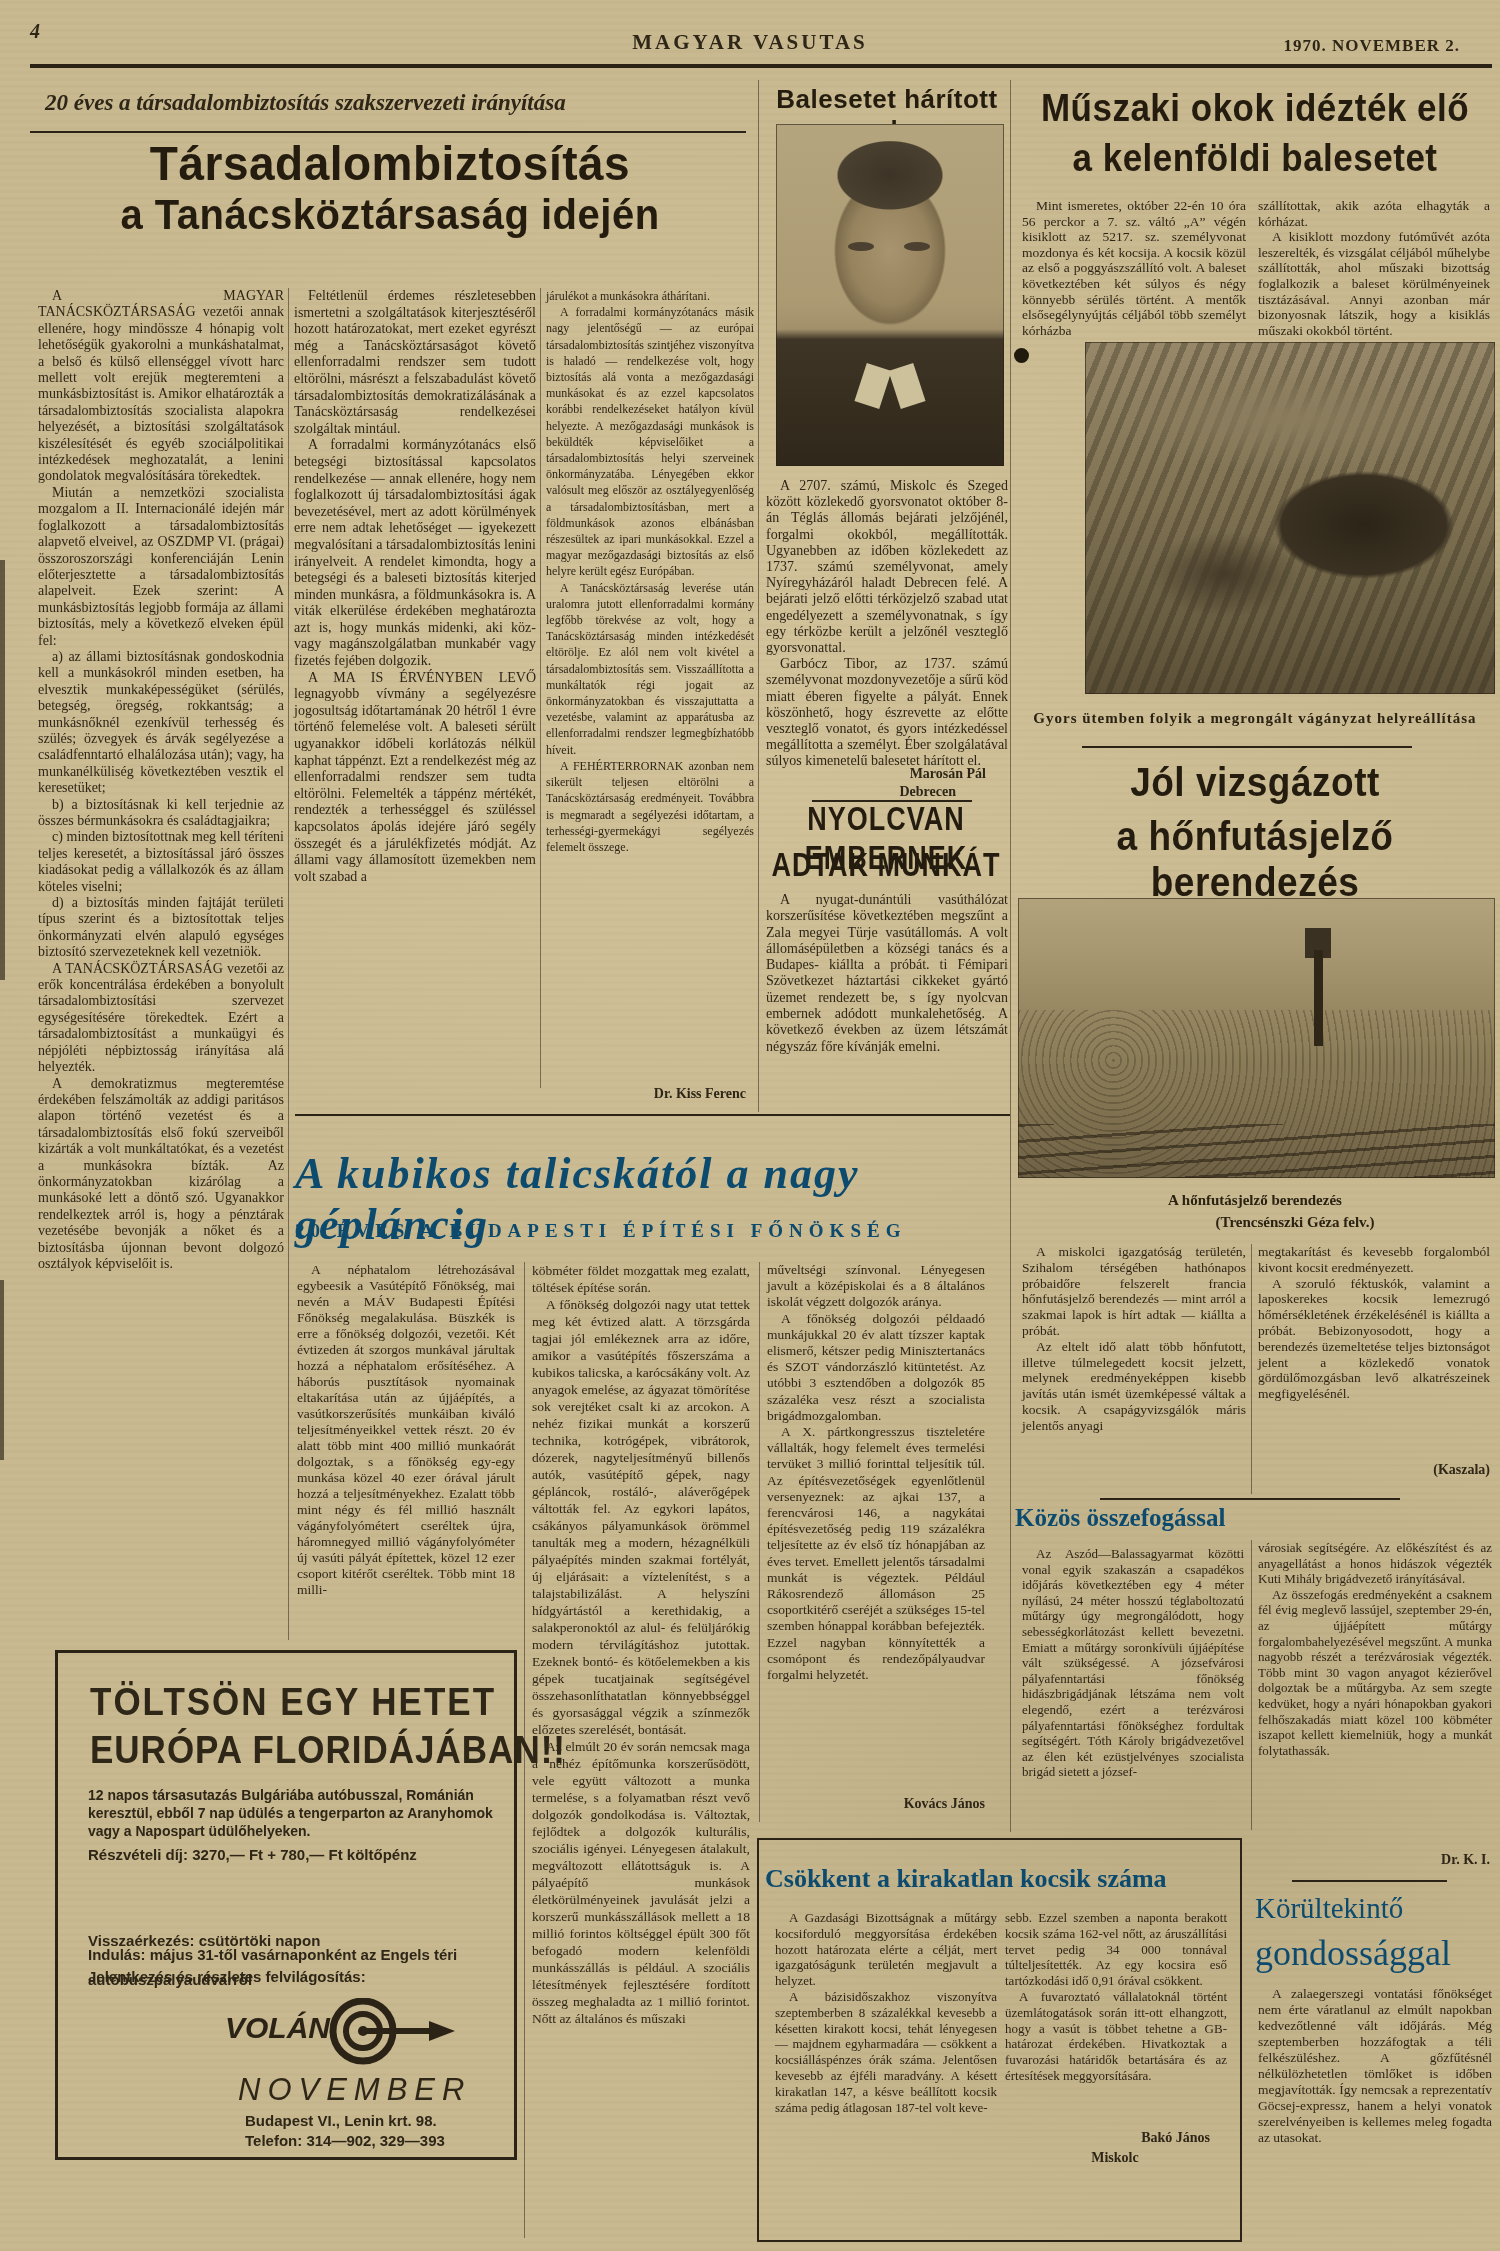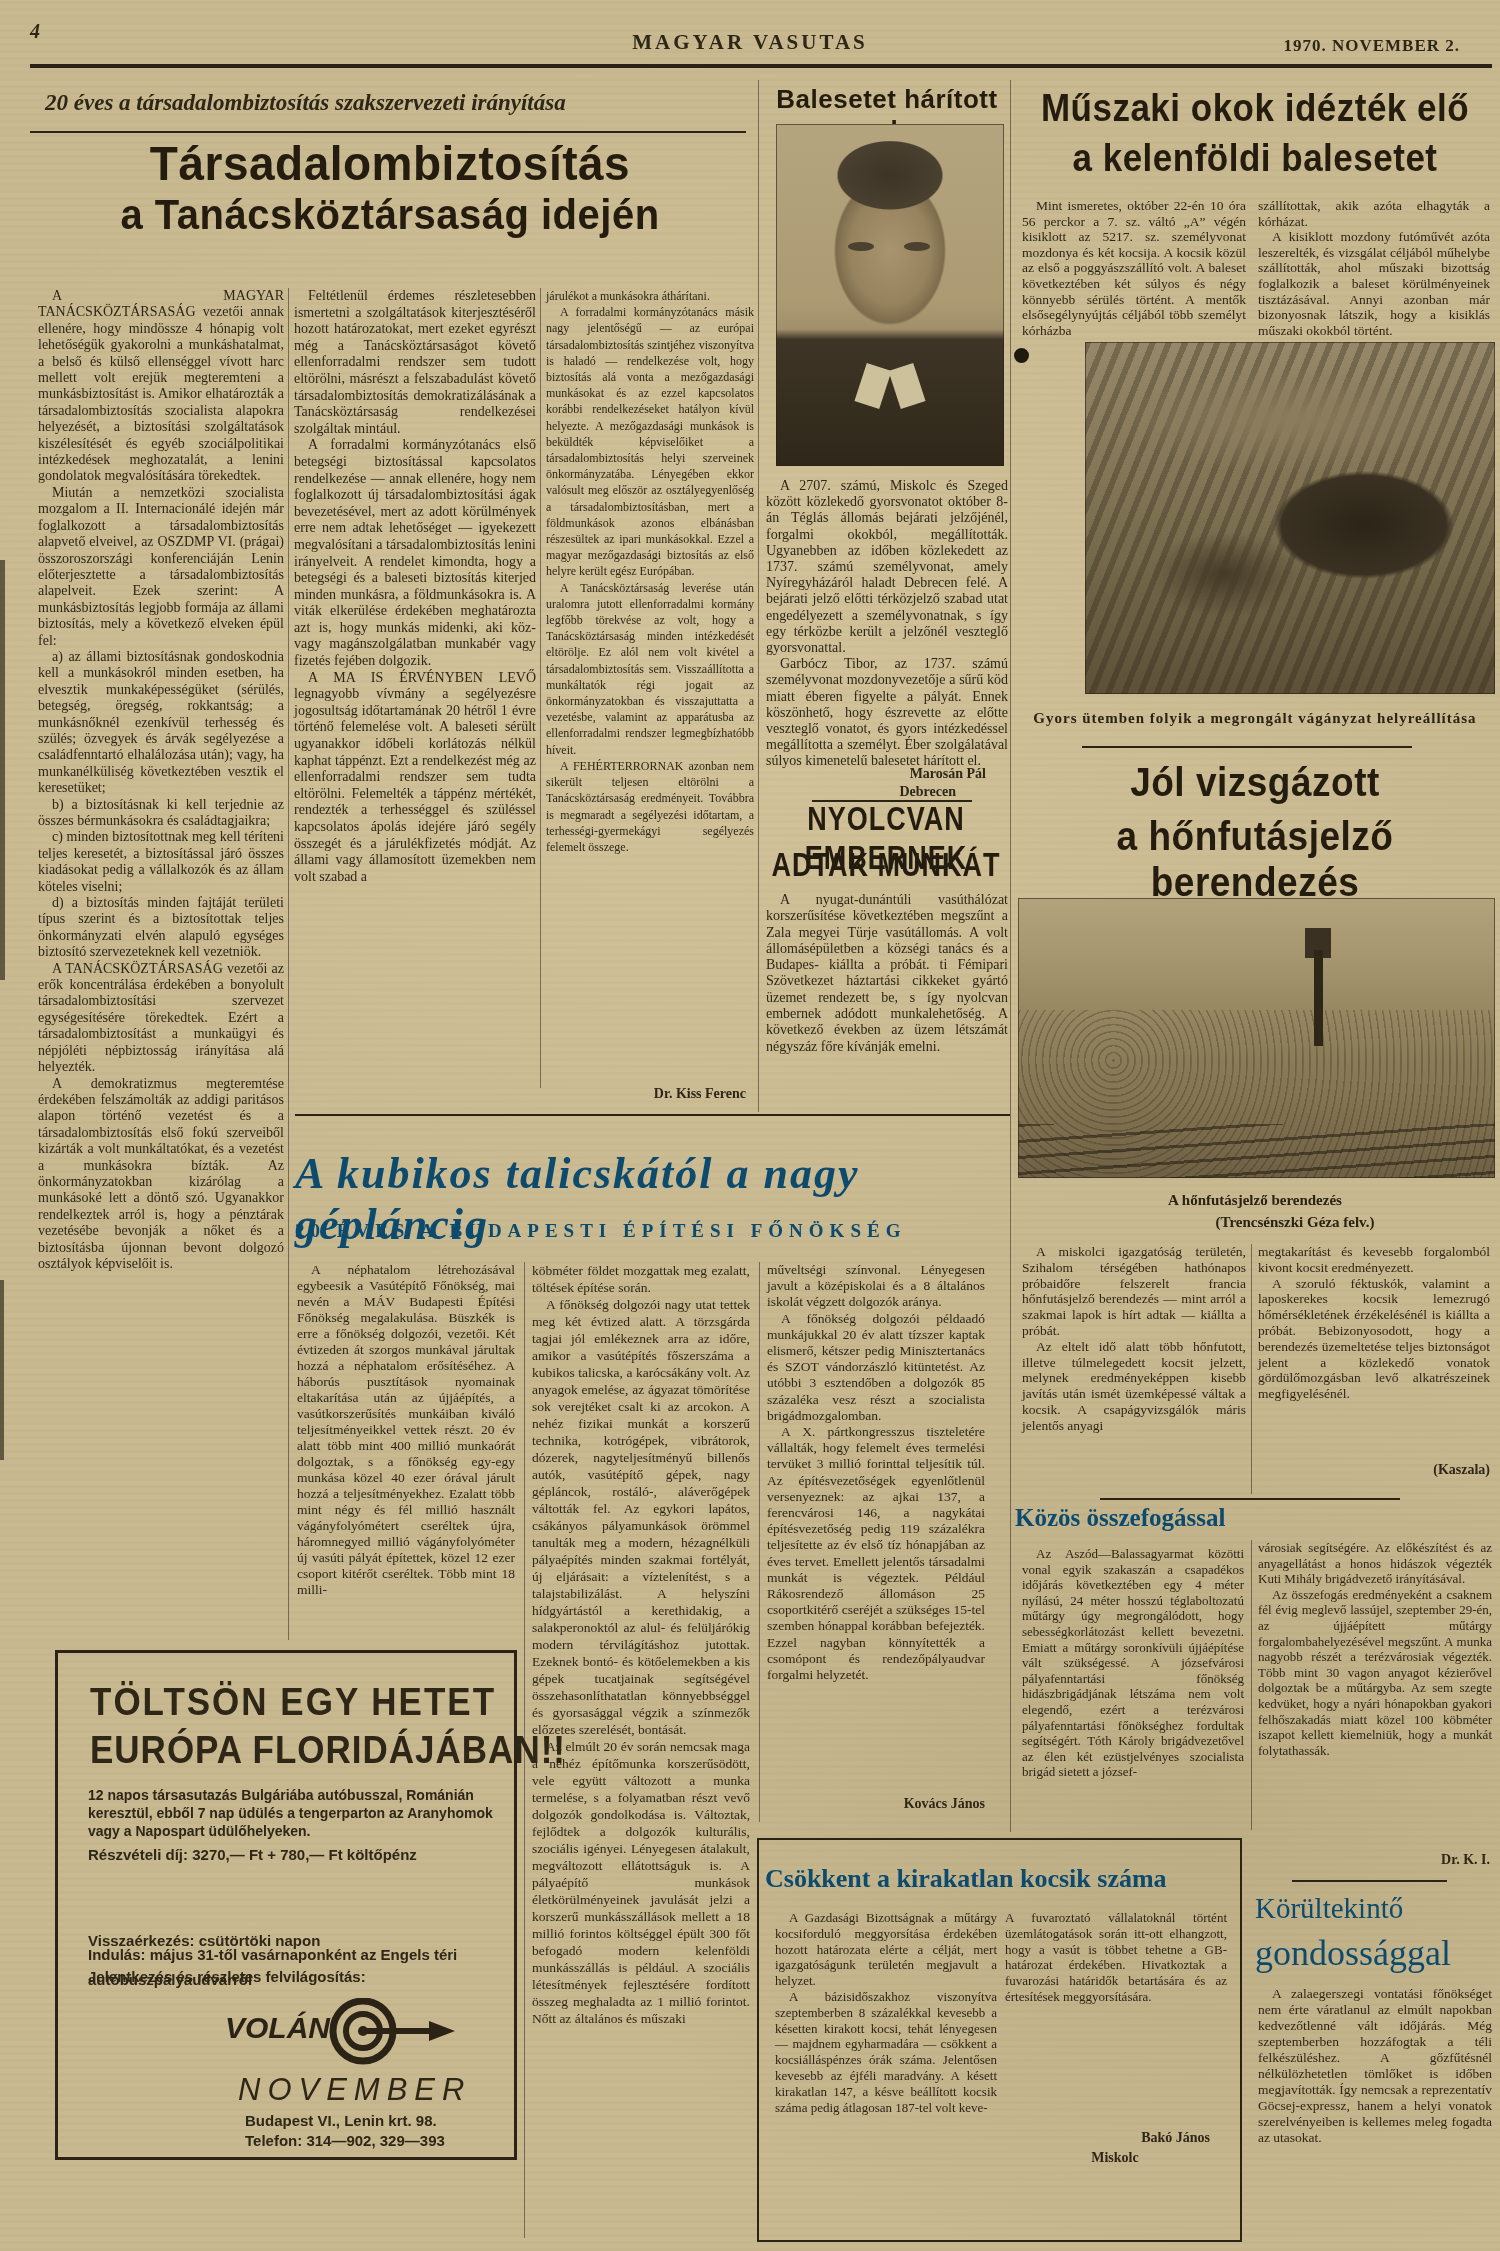--- a/index.html
+++ b/index.html
@@ -274,20 +274,21 @@
 <div class="byline" id="joint-by">Dr. K. I.</div>
 <div class="vrule" style="left:1251px;top:1540px;height:290px;"></div>
 
 <div class="abs" id="cars-box"></div>
 <div class="serifhead" id="cars-head">Csökkent a kirakatlan kocsik száma</div>
 <div class="col" id="cars-c1">
     <p>A Gazdasági Bizottságnak a műtárgy kocsiforduló meggyorsítása érdekében hozott határozata elérte a célját, mert igazgatóságunk területén megjavult a helyzet.</p>
     <p>A bázisidőszakhoz viszonyítva szeptemberben 8 százalékkal kevesebb a késetten kirakott kocsi, tehát lényegesen — majdnem egyharmadára — csökkent a kocsiálláspénzes órák száma. Jelentősen kevesebb az éjféli maradvány. A késett kirakatlan 147, a késve beállított kocsik száma pedig átlagosan 187-tel volt keve-</p>
   </div>
 <div class="col cont" id="cars-c2">
+    <p>sebb. Ezzel szemben a naponta berakott kocsik száma 162-vel nőtt, az áruszállítási tervet pedig 34 000 tonnával túlteljesítették. Az egy kocsira eső tartózkodási idő 0,91 órával csökkent.</p>
     <p>A fuvaroztató vállalatoknál történt üzemlátogatások során itt-ott elhangzott, hogy a vasút is többet tehetne a GB-határozat érdekében. Hivatkoztak a fuvarozási határidők betartására és az értesítések meggyorsítására.</p>
   </div>
 <div class="byline" id="cars-by">Bakó János</div>
 <div id="cars-place">Miskolc</div>
 
 <div class="rule" style="left:1292px;top:1880px;width:155px;height:2px;"></div>
 <div class="serifhead" id="care-h1">Körültekintő</div>
 <div class="serifhead" id="care-h2">gondossággal</div>
 <div class="col" id="care-body">
     <p>A zalaegerszegi vontatási főnökséget nem érte váratlanul az elmúlt napokban kedvezőtlenné vált időjárás. Még szeptemberben hozzáfogtak a téli felkészüléshez. A gőzfűtésnél nélkülözhetetlen tömlőket is időben megjavították. Így nemcsak a reprezentatív Göcsej-expressz, hanem a helyi vonatok szerelvényeiben is kellemes meleg fogadta az utasokat.</p>

